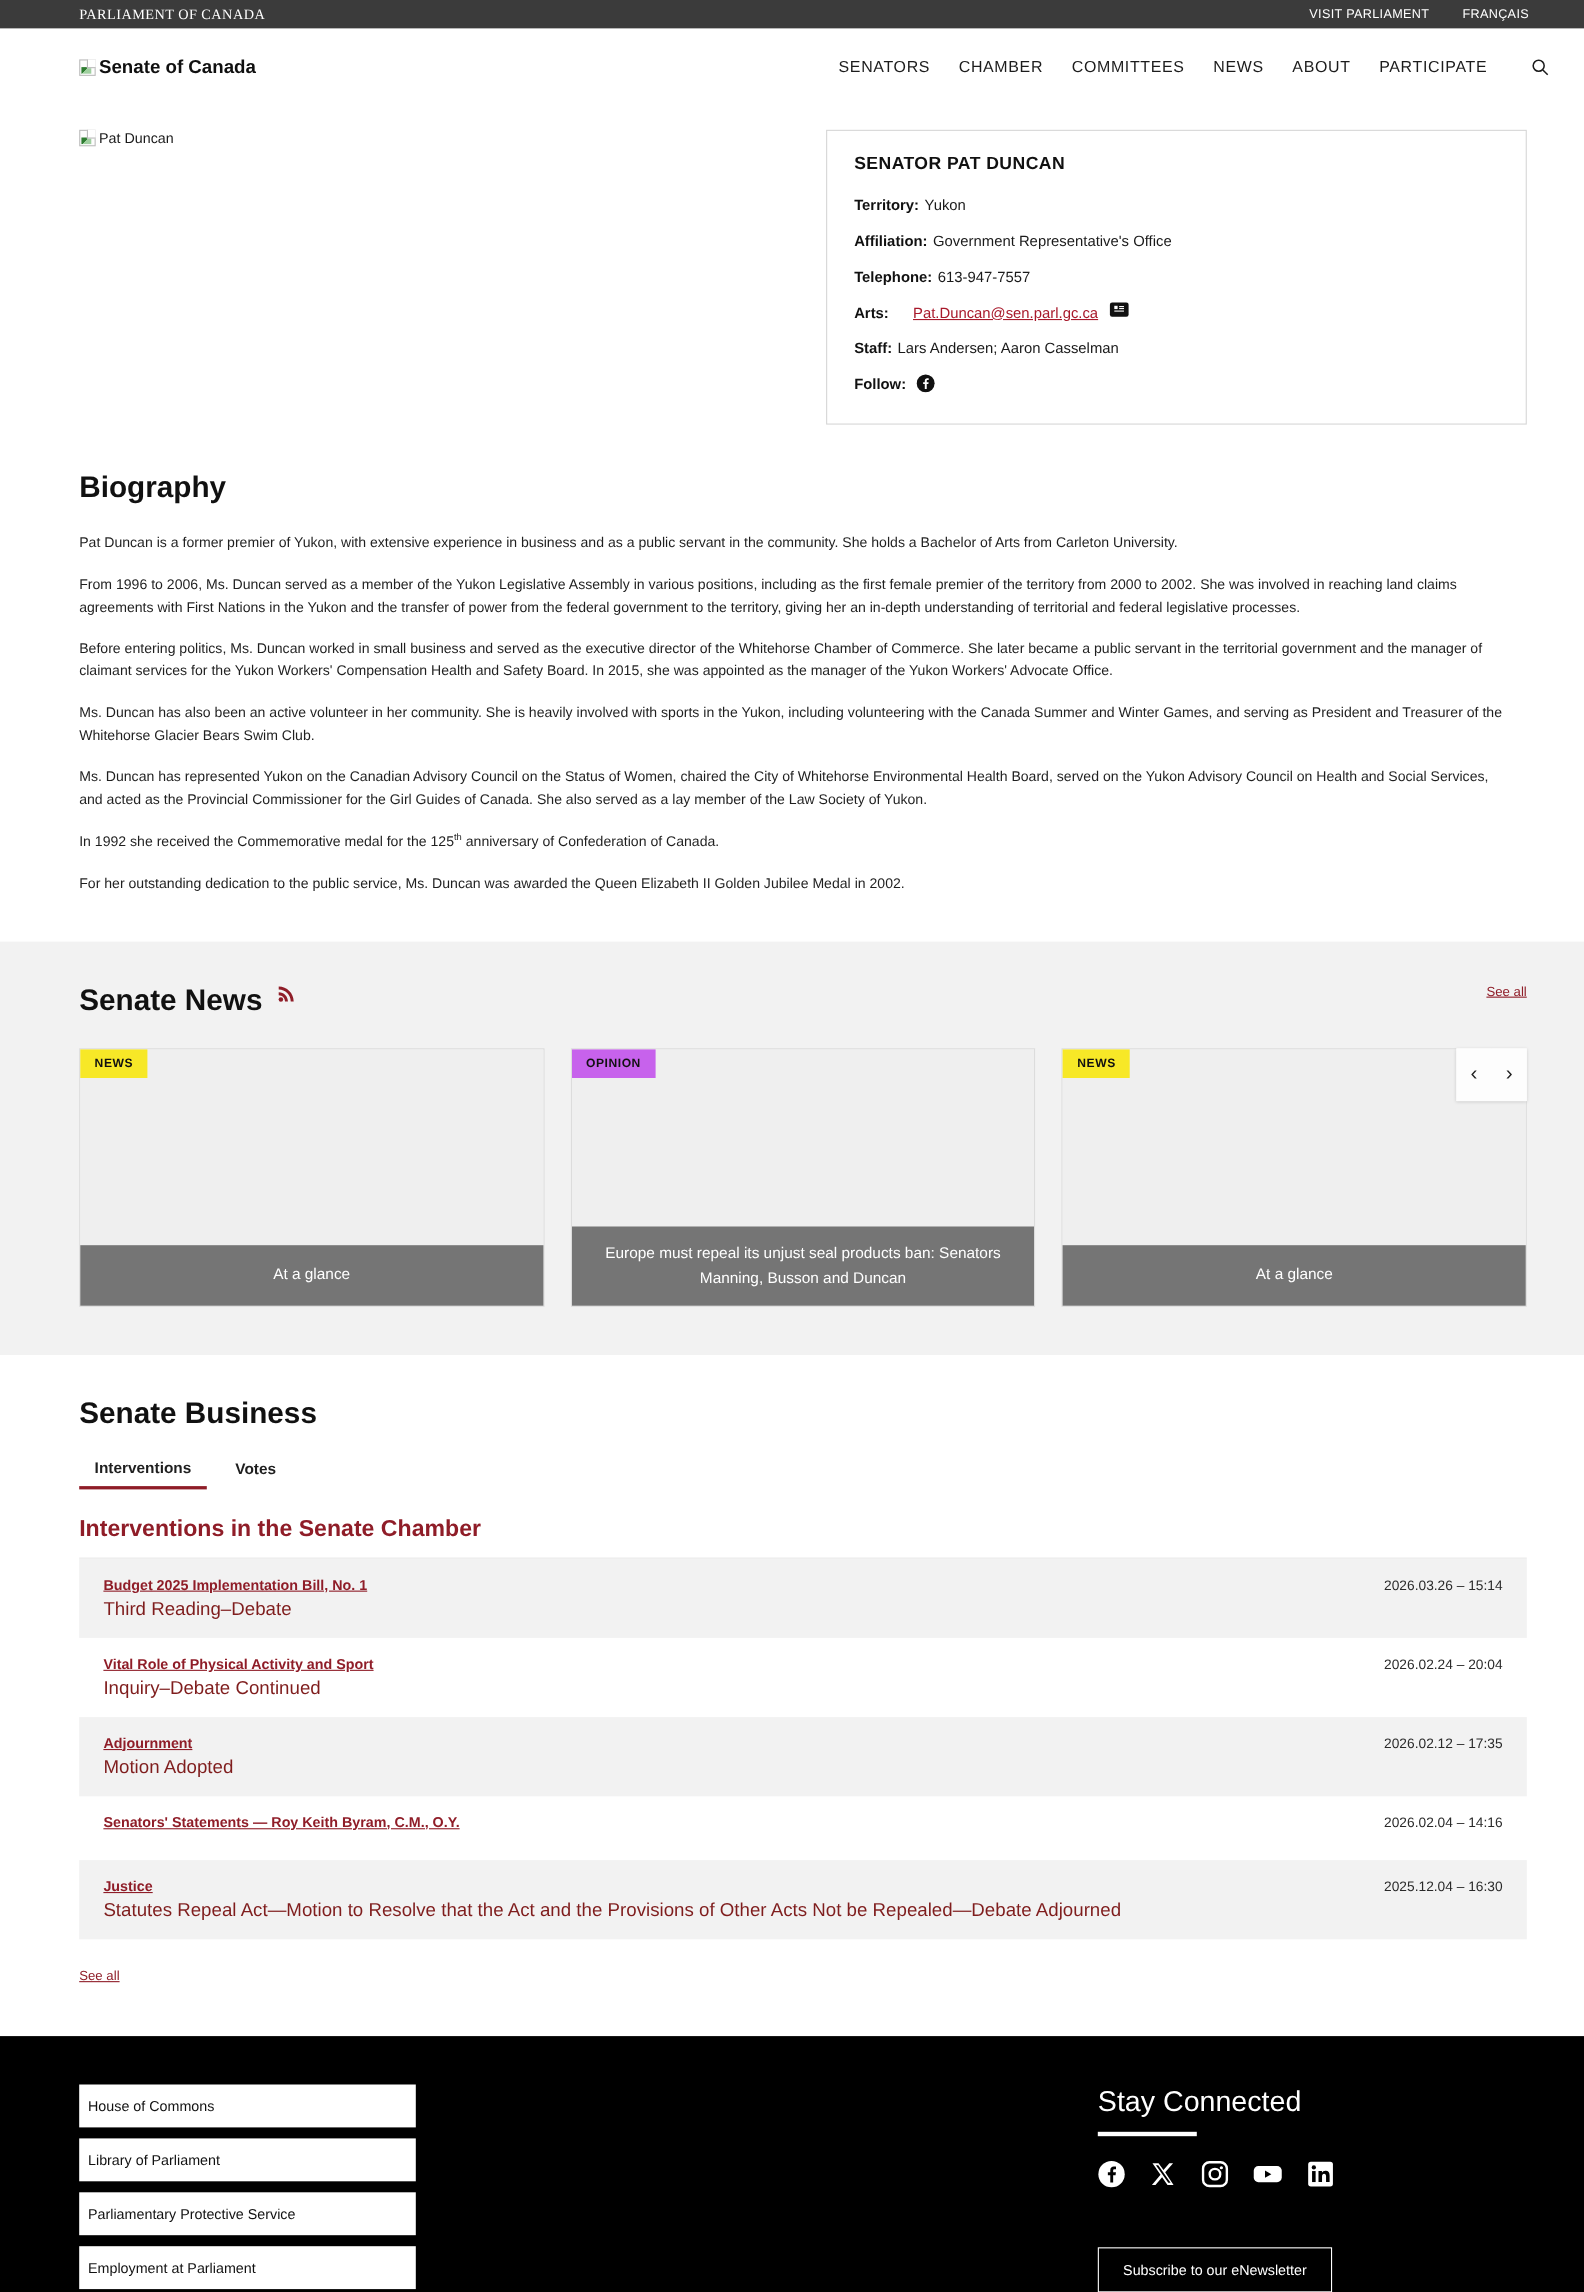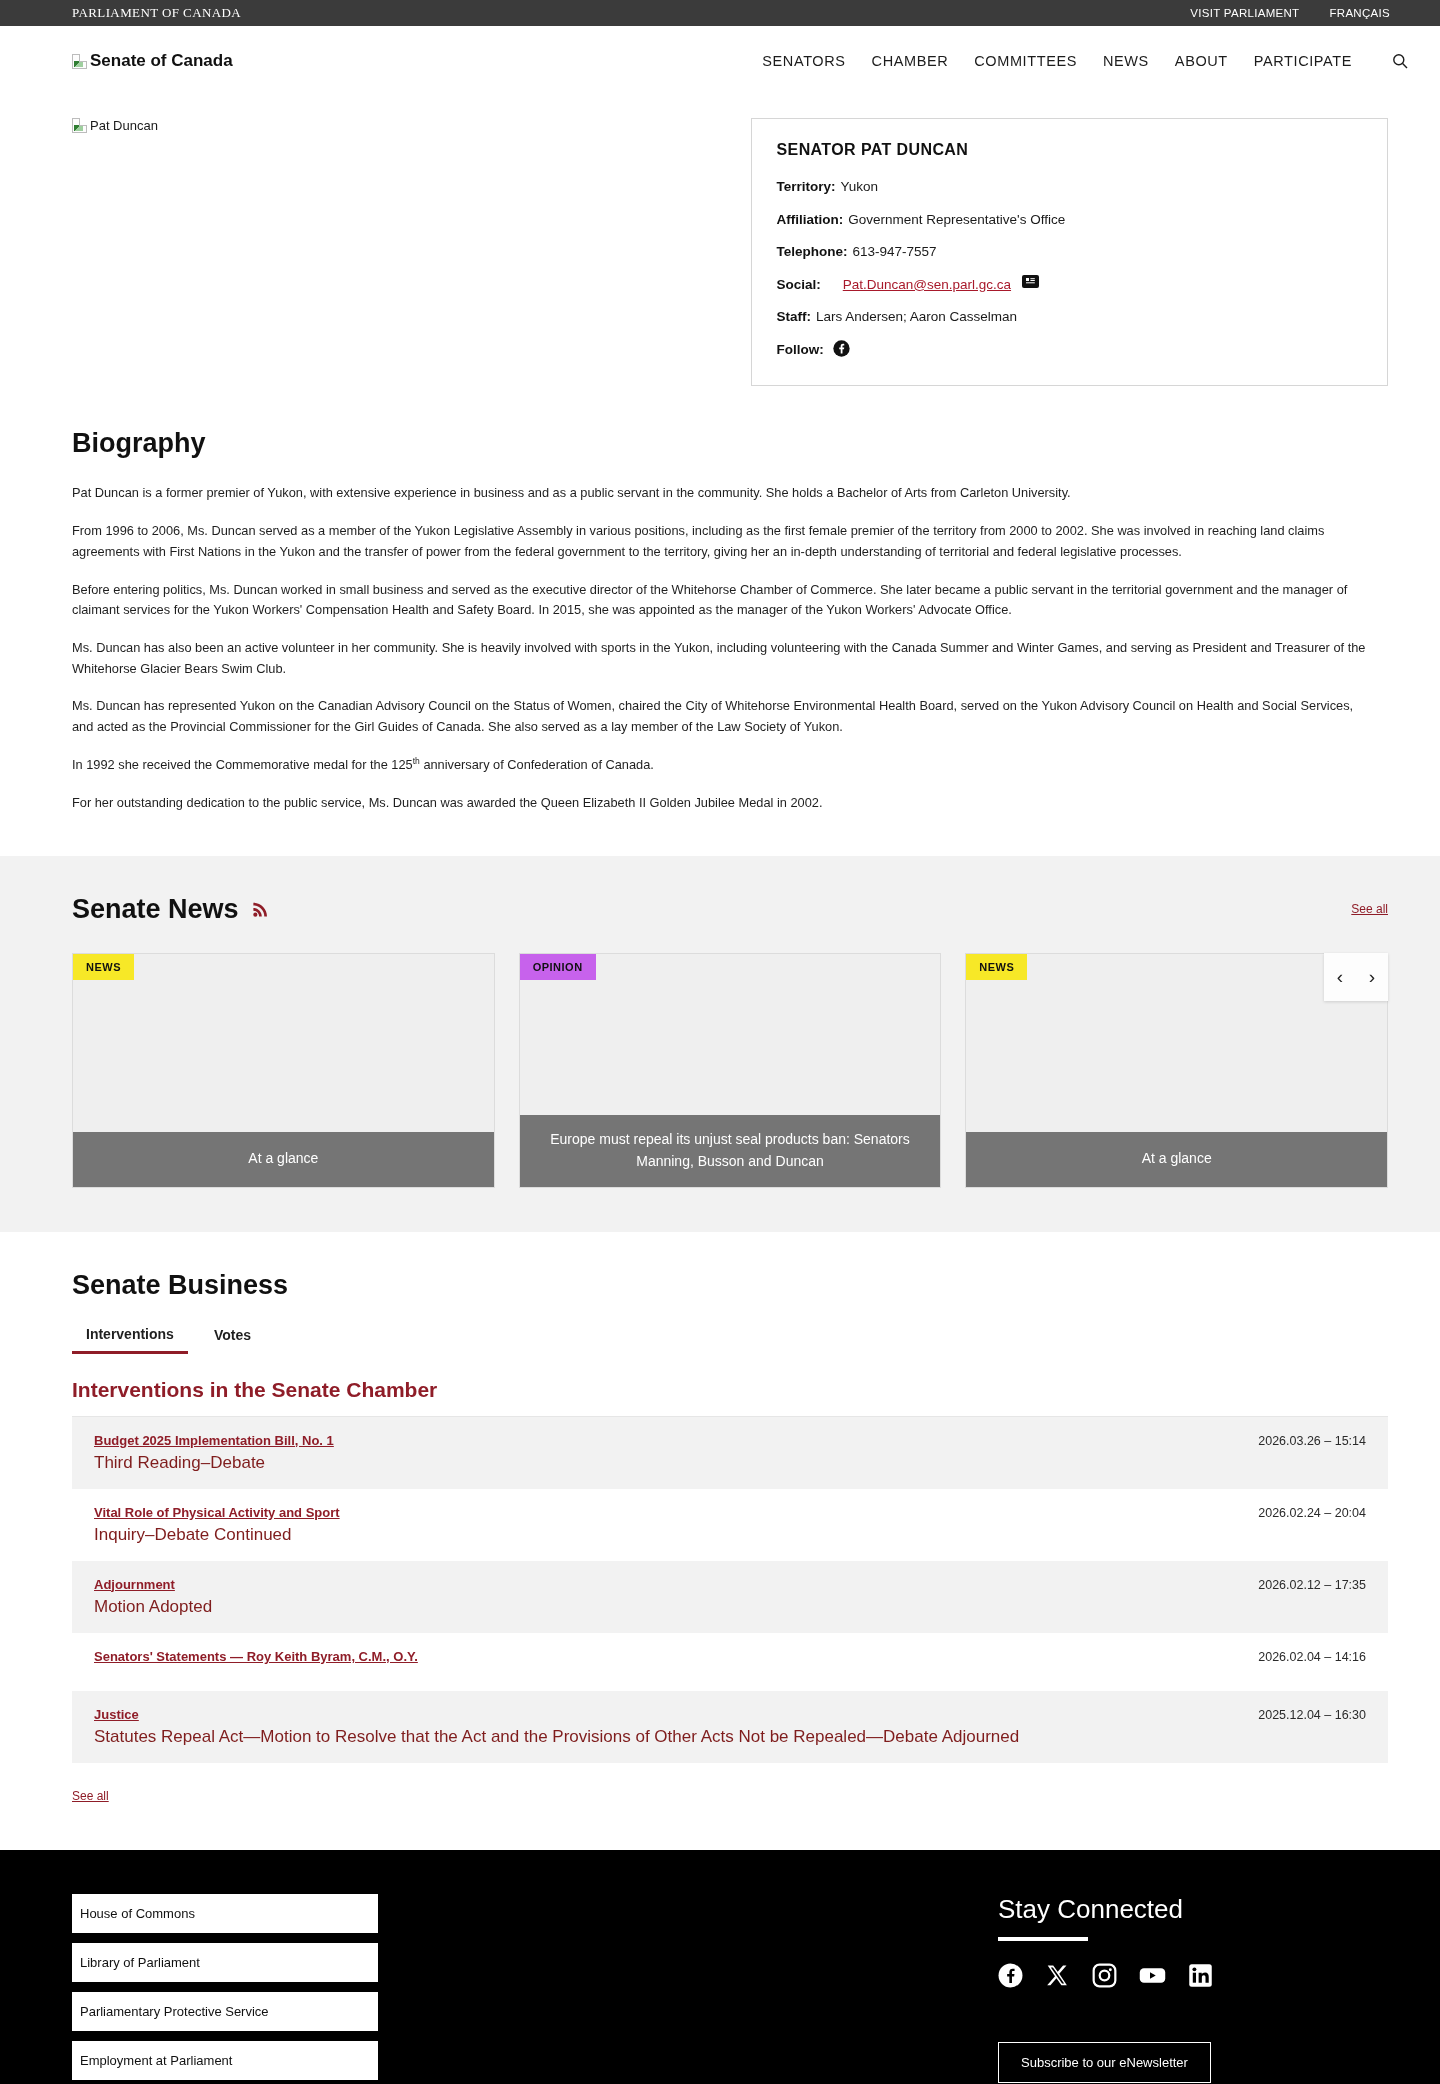--- a/index.html
+++ b/index.html
@@ -153,21 +153,21 @@
   .biography p:last-child { margin-bottom: 0; }
   sup { font-size: 8.5px; vertical-align: super; }
 
   
   .news-section {
     background: #f2f2f2;
     padding: 38px 52px 44px 72px;
   }
   .news-head {
     display: flex;
-    align-items: center;
+    align-items: flex-start;
     margin-bottom: 28px;
   }
   .news-head h2 {
     font-size: 27px;
     font-weight: bold;
     color: #111111;
   }
   .rss-icon { margin-left: 12px; display: inline-flex; align-items: flex-end; }
   .see-all {
     margin-left: auto;
@@ -383,21 +383,21 @@
       <span class="info-label">Affiliation:</span>
       <span>Government Representative's Office</span>
     </div>
 
     <div class="info-row">
       <span class="info-label">Telephone:</span>
       <span>613-947-7557</span>
     </div>
 
     <div class="info-row">
-      <span class="info-label">Social:</span>
+      <span class="info-label">Arts:</span>
       <a class="email-link">Pat.Duncan@sen.parl.gc.ca</a>
       <span class="vcard-icon">
         <svg width="11" height="8" viewBox="0 0 11 8" aria-hidden="true">
           <rect x="1" y="1" width="3" height="3" fill="#ffffff"></rect>
           <rect x="5.4" y="1.2" width="4.4" height="1" fill="#ffffff"></rect>
           <rect x="5.4" y="3" width="4.4" height="1" fill="#ffffff"></rect>
           <rect x="1" y="5.3" width="8.8" height="1" fill="#ffffff"></rect>
         </svg>
       </span>
     </div>

